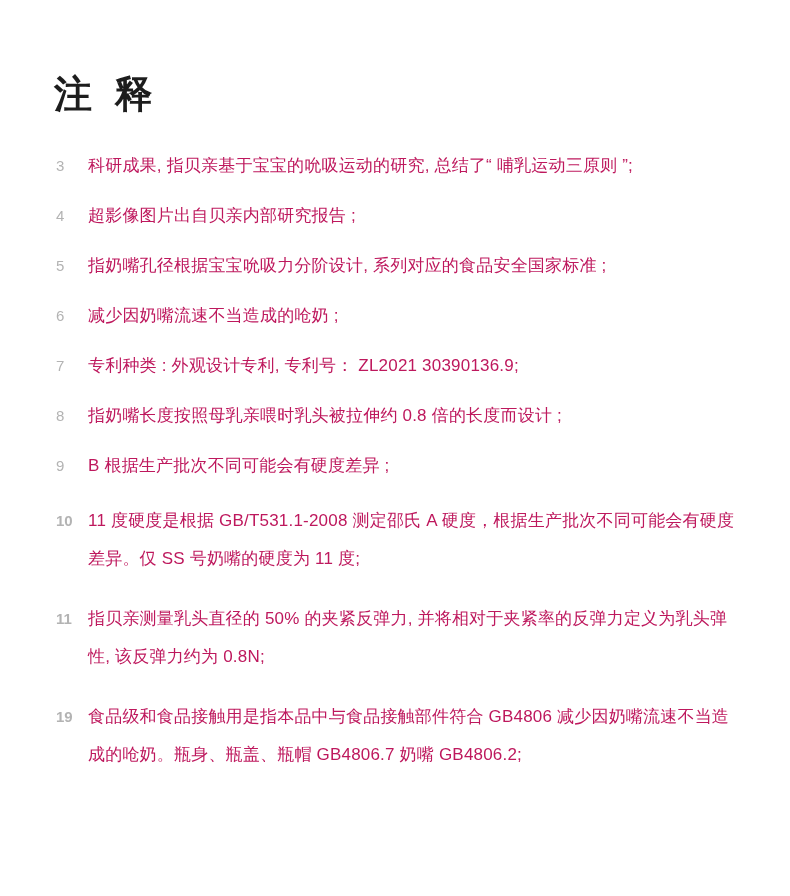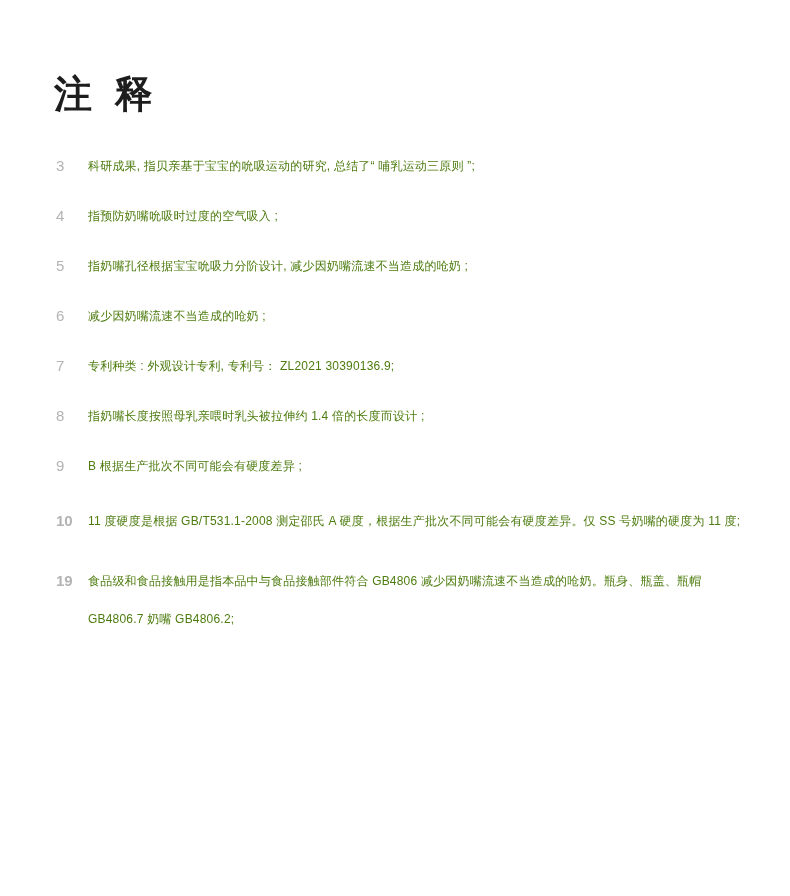--- a/index.html
+++ b/index.html
@@ -42,23 +42,23 @@
     font-size: 15px;
     line-height: 28px;
     color: #b3b3b3;
     text-align: left;
     font-family: "Liberation Sans", "DejaVu Sans", sans-serif;
     padding-left: 2px;
     box-sizing: border-box;
   }
   .note-text {
     flex: 1 1 auto;
-    font-size: 12px;
+    font-size: 17px;
     line-height: 38px;
-    color: #4d7c0f;
+    color: #be185d;
     letter-spacing: 0.2px;
     word-break: break-word;
   }
   .note-row.single .note-text {
     line-height: 28px;
   }
   .note-row.single .note-num {
     line-height: 28px;
   }
   .note-row.multi .note-num {
@@ -73,53 +73,57 @@
   <h1 class="doc-title">注 释</h1>
   <div class="notes-list">
 
     <div class="note-row single">
       <div class="note-num">3</div>
       <div class="note-text">科研成果, 指贝亲基于宝宝的吮吸运动的研究, 总结了“ 哺乳运动三原则 ”;</div>
     </div>
 
     <div class="note-row single">
       <div class="note-num">4</div>
-      <div class="note-text">指预防奶嘴吮吸时过度的空气吸入 ;</div>
+      <div class="note-text">超影像图片出自贝亲内部研究报告 ;</div>
     </div>
 
     <div class="note-row single">
       <div class="note-num">5</div>
-      <div class="note-text">指奶嘴孔径根据宝宝吮吸力分阶设计, 减少因奶嘴流速不当造成的呛奶 ;</div>
+      <div class="note-text">指奶嘴孔径根据宝宝吮吸力分阶设计, 系列对应的食品安全国家标准 ;</div>
     </div>
 
     <div class="note-row single">
       <div class="note-num">6</div>
       <div class="note-text">减少因奶嘴流速不当造成的呛奶 ;</div>
     </div>
 
     <div class="note-row single">
       <div class="note-num">7</div>
       <div class="note-text">专利种类 : 外观设计专利, 专利号： ZL2021 30390136.9;</div>
     </div>
 
     <div class="note-row single">
       <div class="note-num">8</div>
-      <div class="note-text">指奶嘴长度按照母乳亲喂时乳头被拉伸约 1.4 倍的长度而设计 ;</div>
+      <div class="note-text">指奶嘴长度按照母乳亲喂时乳头被拉伸约 0.8 倍的长度而设计 ;</div>
     </div>
 
     <div class="note-row single">
       <div class="note-num">9</div>
       <div class="note-text">B 根据生产批次不同可能会有硬度差异 ;</div>
     </div>
 
     <div class="note-row multi">
       <div class="note-num">10</div>
       <div class="note-text">11 度硬度是根据 GB/T531.1-2008 测定邵氏 A 硬度，根据生产批次不同可能会有硬度差异。仅 SS 号奶嘴的硬度为 11 度;</div>
     </div>
 
+    <div class="note-row multi">
+      <div class="note-num">11</div>
+      <div class="note-text">指贝亲测量乳头直径的 50% 的夹紧反弹力, 并将相对于夹紧率的反弹力定义为乳头弹性, 该反弹力约为 0.8N;</div>
+    </div>
 
     <div class="note-row multi">
       <div class="note-num">19</div>
       <div class="note-text">食品级和食品接触用是指本品中与食品接触部件符合 GB4806 减少因奶嘴流速不当造成的呛奶。瓶身、瓶盖、瓶帽 GB4806.7 奶嘴 GB4806.2;</div>
     </div>
 
   </div>
 </div>
 
 </body></html>

